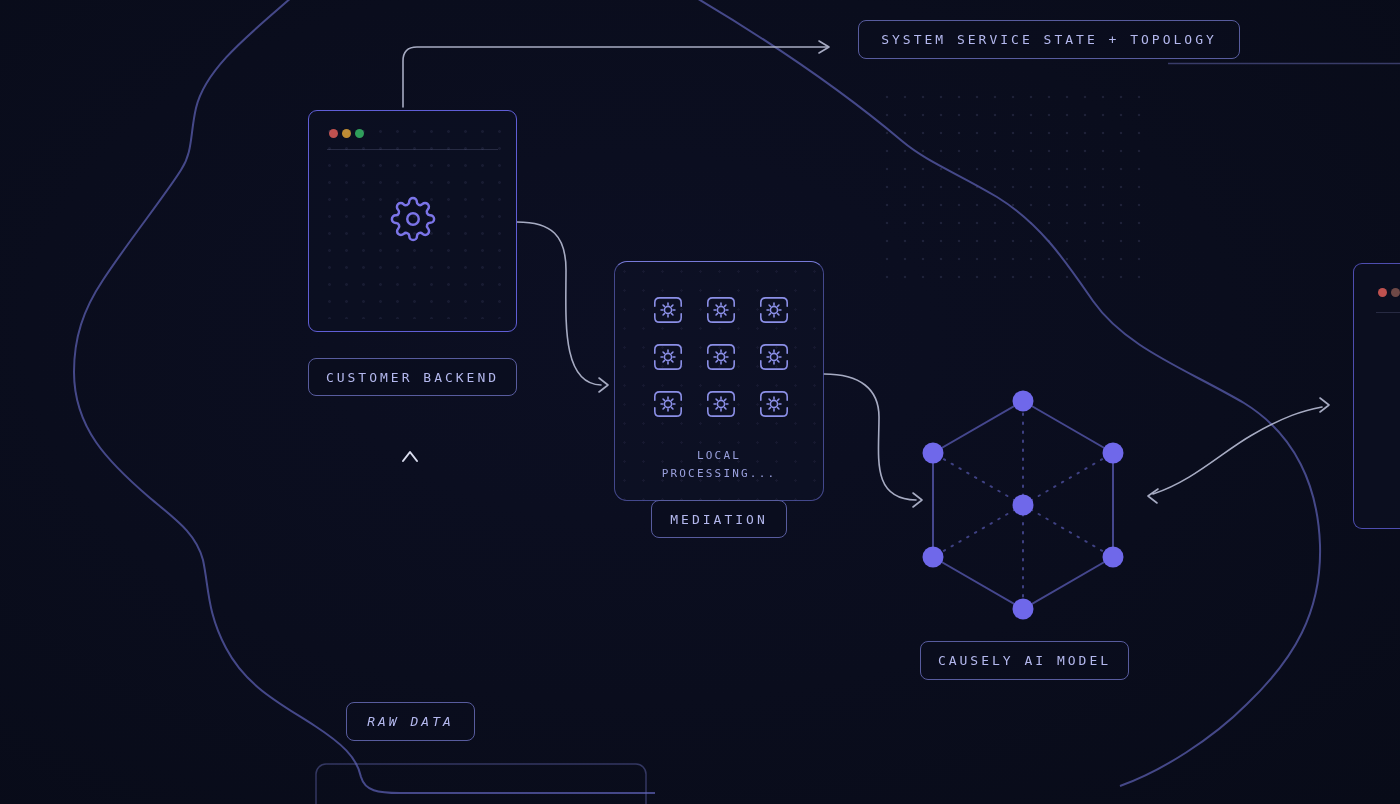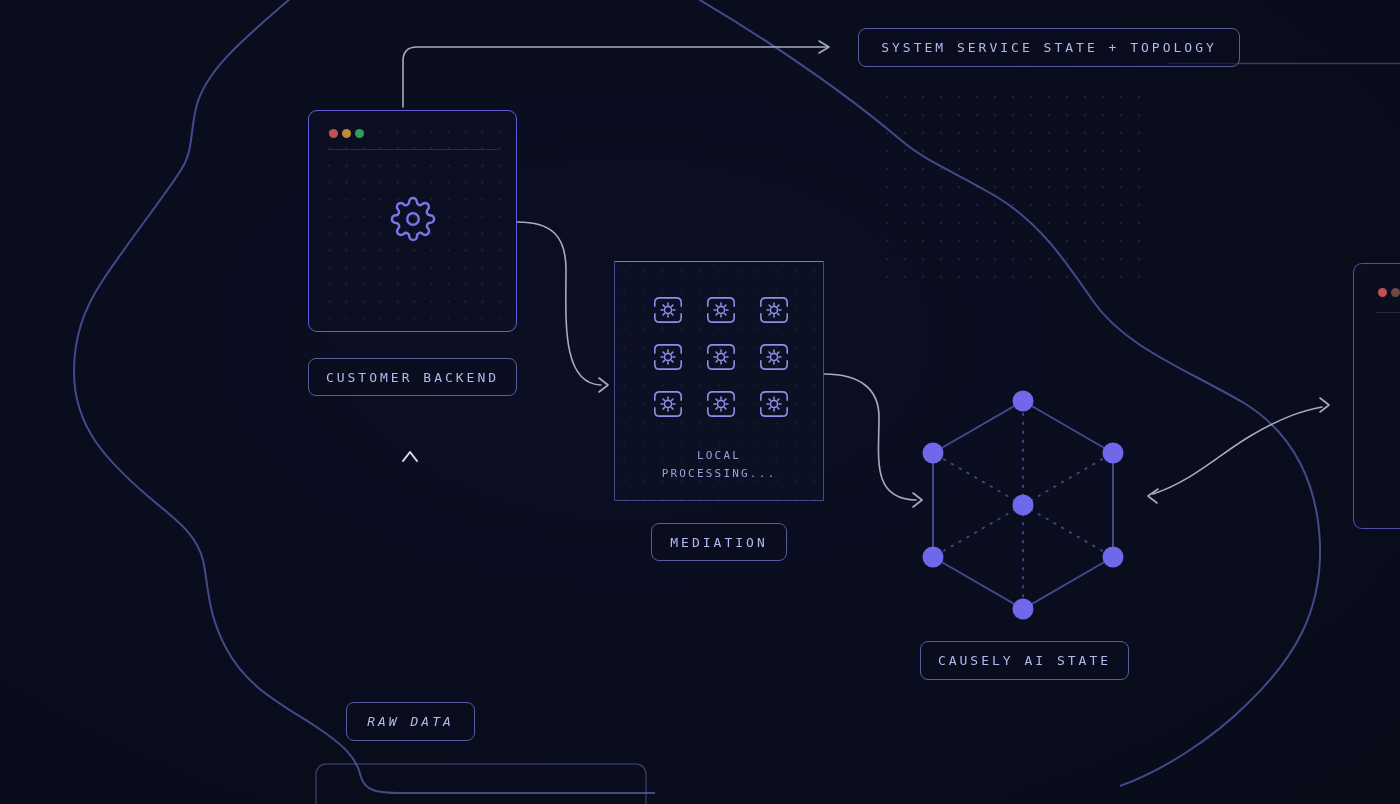--- a/index.html
+++ b/index.html
@@ -39,30 +39,30 @@
   .secondary .sep{left:22px;right:0;top:48px;}
   .gear-wrap{position:absolute;left:50%;top:50%;transform:translate(-50%,-50%);}
   .gear-wrap svg{width:46px;height:46px;fill:none;stroke:var(--gear-stroke,#7b74e8);stroke-width:1.3;stroke-linecap:round;stroke-linejoin:round;}
 
   .pill{
     position:absolute;display:flex;align-items:center;justify-content:center;
     border:1px solid var(--label-border,#585c9e);border-radius:8px;
     background:rgba(10,13,30,.6);color:var(--label-text,#b4b8ee);
     font-size:13px;letter-spacing:3px;white-space:nowrap;
   }
-  .pill-system{left:858px;top:28px;width:380px;height:37px;text-align:center;}
+  .pill-system{left:858px;top:20px;width:380px;height:37px;text-align:center;}
   .pill-backend{left:308px;top:358px;width:207px;height:36px;text-align:center;}
-  .pill-mediation{left:651px;top:523px;width:134px;height:36px;}
+  .pill-mediation{left:651px;top:500px;width:134px;height:36px;}
   .pill-model{left:920px;top:641px;width:207px;height:37px;}
   .pill-raw{left:346px;top:702px;width:127px;height:37px;font-style:italic;}
 
   .mediation-box{
     position:absolute;left:614px;top:261px;width:208px;height:238px;
     border:1.5px solid rgba(100,104,198,.65);border-top-color:rgba(132,136,238,.9);
-    border-radius:1px;background:rgba(14,17,38,.5);
+    border-radius:13px;background:rgba(14,17,38,.5);
     background-image:radial-gradient(circle, rgba(150,155,215,.07) 1px, transparent 1.4px);
     background-size:19px 19px;
   }
   .chip-grid{
     position:absolute;left:34px;top:31px;
     display:grid;grid-template-columns:repeat(3,38px);gap:13px 15px;
   }
   .chip{width:38px;height:34px;fill:none;stroke:var(--chip-stroke,#8c90e8);stroke-width:1.5;stroke-linecap:round;}
   .caption{
     position:absolute;top:185px;left:0;right:0;text-align:center;
@@ -245,19 +245,19 @@
   <div class="pill pill-system">
     <span>SYSTEM SERVICE STATE + TOPOLOGY</span>
   </div>
   <div class="pill pill-backend">
     <span>CUSTOMER BACKEND</span>
   </div>
   <div class="pill pill-mediation">
     <span>MEDIATION</span>
   </div>
   <div class="pill pill-model">
-    <span>CAUSELY AI STATE</span>
+    <span>CAUSELY AI MODEL</span>
   </div>
   <div class="pill pill-raw">
     <span>RAW DATA</span>
   </div>
 
 </div>
 
 </body></html>

